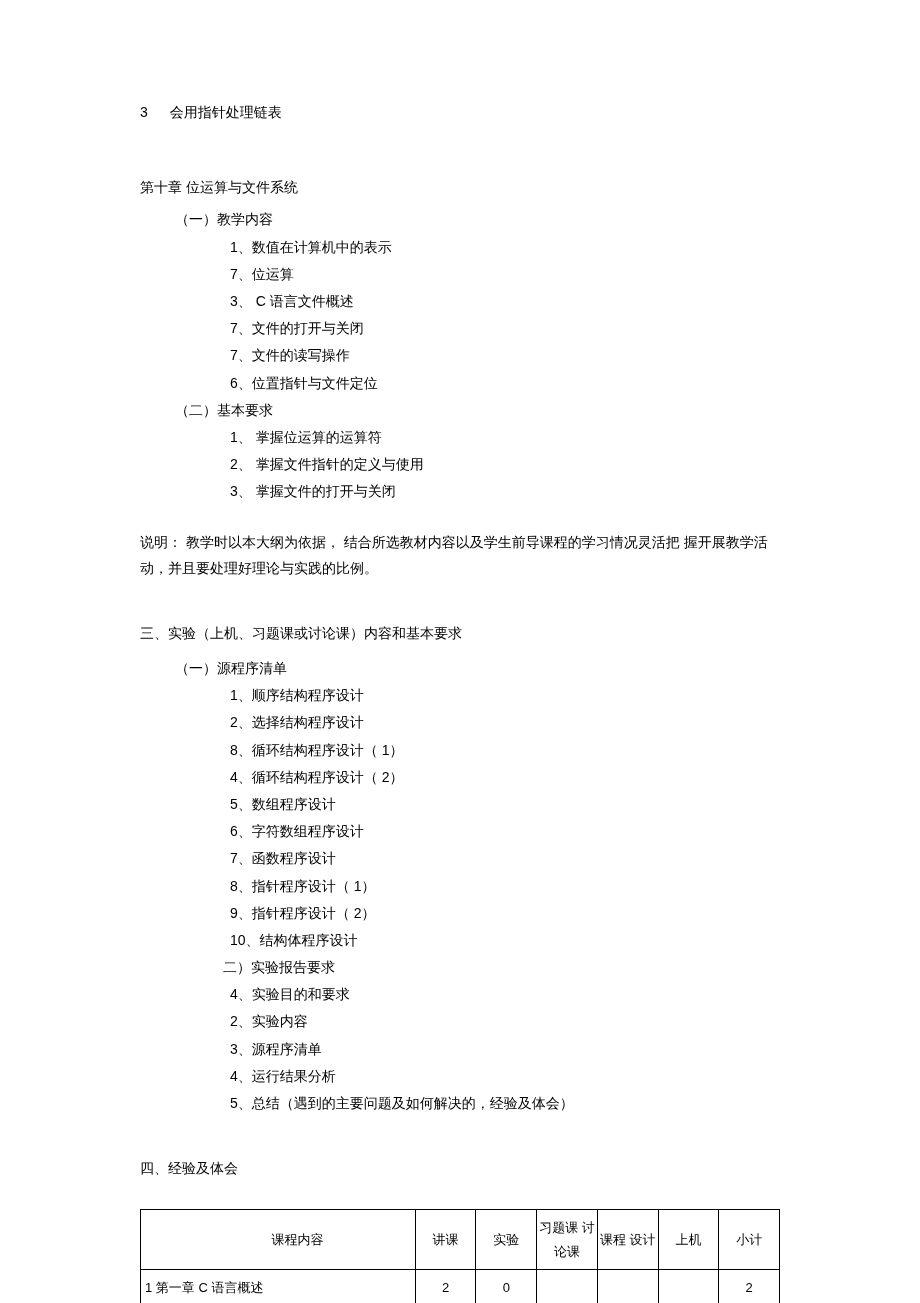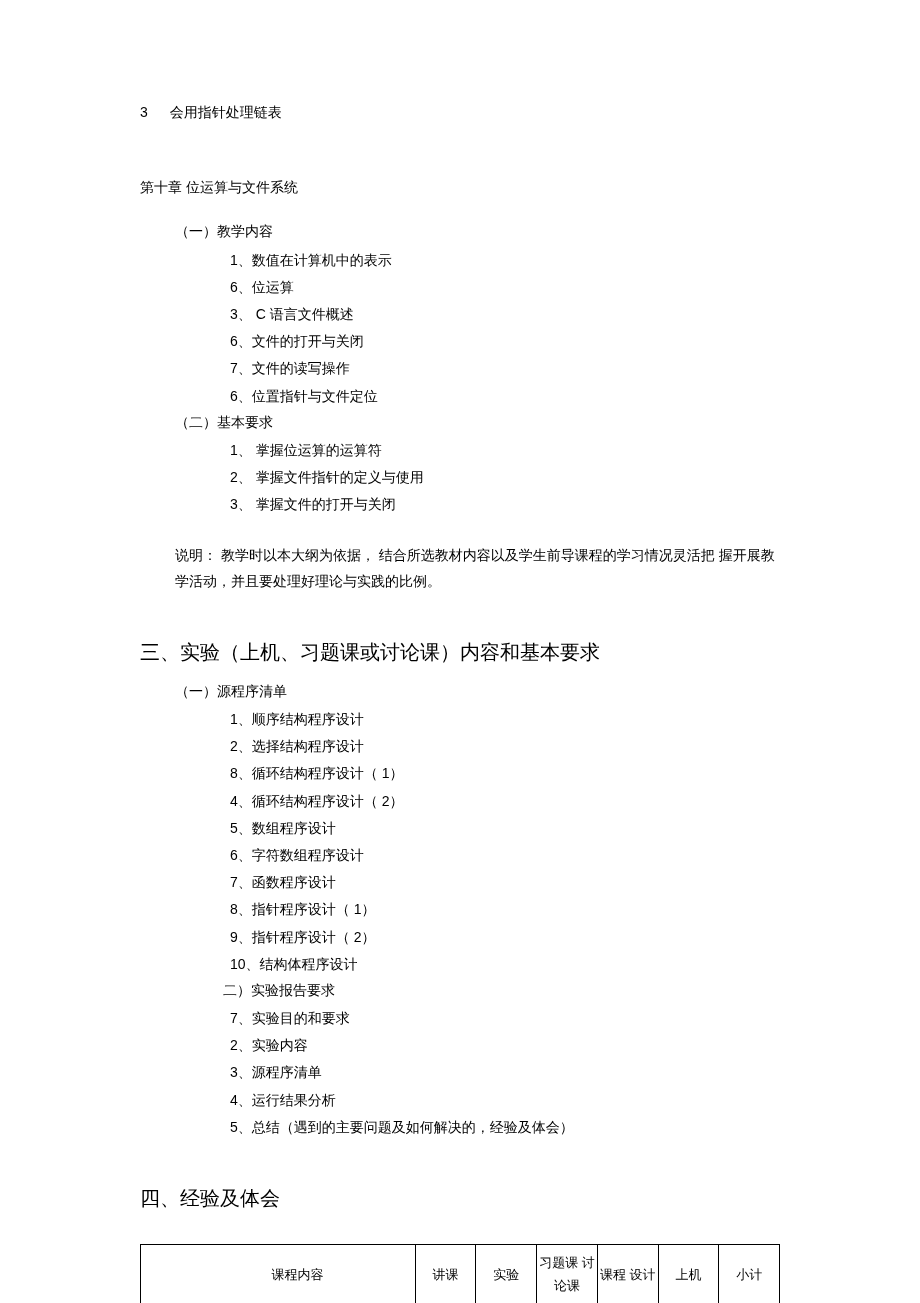--- a/index.html
+++ b/index.html
@@ -13,33 +13,32 @@
       padding: 100px 140px 60px 140px;
     }
     .top-line {
       text-align: left;
       margin-bottom: 50px;
     }
     .top-line .num {
       font-family: Arial, sans-serif;
       margin-right: 18px;
     }
-    .chapter-title { margin-bottom: 20px; }
-    .sub-section { margin-left: 35px; margin-top: 2px; font-family: Liberation Mono, monospace; }
+    .chapter-title { margin-bottom: 7px; }
+    .sub-section { margin-left: 35px; margin-top: 2px; }
     .list-item { margin-left: 90px; margin-top: 2px; }
     .list-item .digit { font-family: Arial, sans-serif; text-align: right; }
     .note {
-      margin-left: 35px;
       margin-top: 26px;
       text-justify: inter-ideograph;
     }
     .section-heading {
       margin-top: 40px;
       margin-bottom: 10px;
-      font-size: 20px;
+      font-size: 14px;
     }
     table {
       border-collapse: collapse;
       width: 100%;
       margin-top: 28px;
       font-size: 13px;
     }
     th, td {
       border: 1px solid #000;
       padding: 6px 2px;
@@ -57,23 +56,23 @@
 
 <div class="top-line">
   <span class="num">3</span>
   <span>会用指针处理链表</span>
 </div>
 
 <div class="chapter-title">第十章 位运算与文件系统</div>
 
 <div class="sub-section">（一）教学内容</div>
 <div class="list-item"><span class="digit">1、数值在计算机中的表示</span></div>
-<div class="list-item"><span class="digit">6、位运算</span></div>
+<div class="list-item"><span class="digit">7、位运算</span></div>
 <div class="list-item"><span class="digit">3、 C 语言文件概述</span></div>
-<div class="list-item"><span class="digit">6、文件的打开与关闭</span></div>
+<div class="list-item"><span class="digit">7、文件的打开与关闭</span></div>
 <div class="list-item"><span class="digit">7、文件的读写操作</span></div>
 <div class="list-item"><span class="digit">6、位置指针与文件定位</span></div>
 
 <div class="sub-section">（二）基本要求</div>
 <div class="list-item"><span class="digit">1、  掌握位运算的运算符</span></div>
 <div class="list-item"><span class="digit">2、  掌握文件指针的定义与使用</span></div>
 <div class="list-item"><span class="digit">3、    掌握文件的打开与关闭</span></div>
 
 <div class="note">说明：  教学时以本大纲为依据，  结合所选教材内容以及学生前导课程的学习情况灵活把  握开展教学活动，并且要处理好理论与实践的比例。</div>
 
@@ -84,21 +83,21 @@
 <div class="list-item"><span>8、循环结构程序设计（ 1）</span></div>
 <div class="list-item"><span>4、循环结构程序设计（ 2）</span></div>
 <div class="list-item"><span>5、数组程序设计</span></div>
 <div class="list-item"><span>6、字符数组程序设计</span></div>
 <div class="list-item"><span>7、函数程序设计</span></div>
 <div class="list-item"><span>8、指针程序设计（ 1）</span></div>
 <div class="list-item"><span>9、指针程序设计（ 2）</span></div>
 <div class="list-item"><span>10、结构体程序设计</span></div>
 
 <div class="sub-section" style="margin-left:83px;">二）实验报告要求</div>
-<div class="list-item"><span>7、实验目的和要求</span></div>
+<div class="list-item"><span>4、实验目的和要求</span></div>
 <div class="list-item"><span>2、实验内容</span></div>
 <div class="list-item"><span>3、源程序清单</span></div>
 <div class="list-item"><span>4、运行结果分析</span></div>
 <div class="list-item"><span>5、总结（遇到的主要问题及如何解决的，经验及体会）</span></div>
 
 <div class="section-heading">四、经验及体会</div>
 
 <table>
   <thead>
     <tr>

